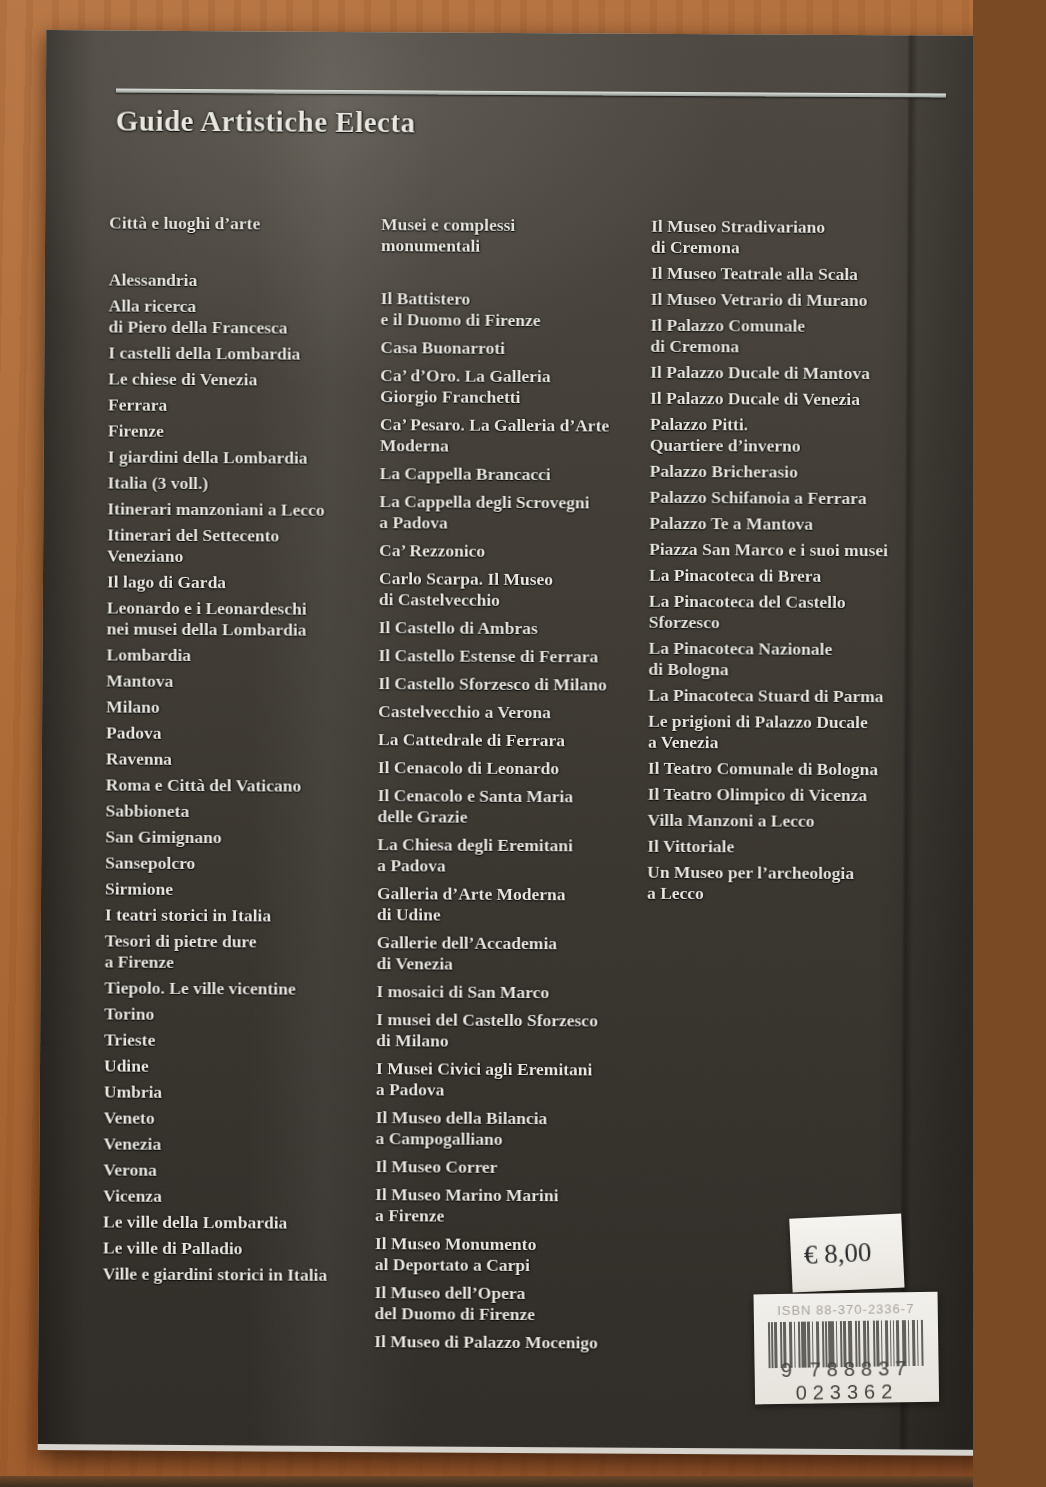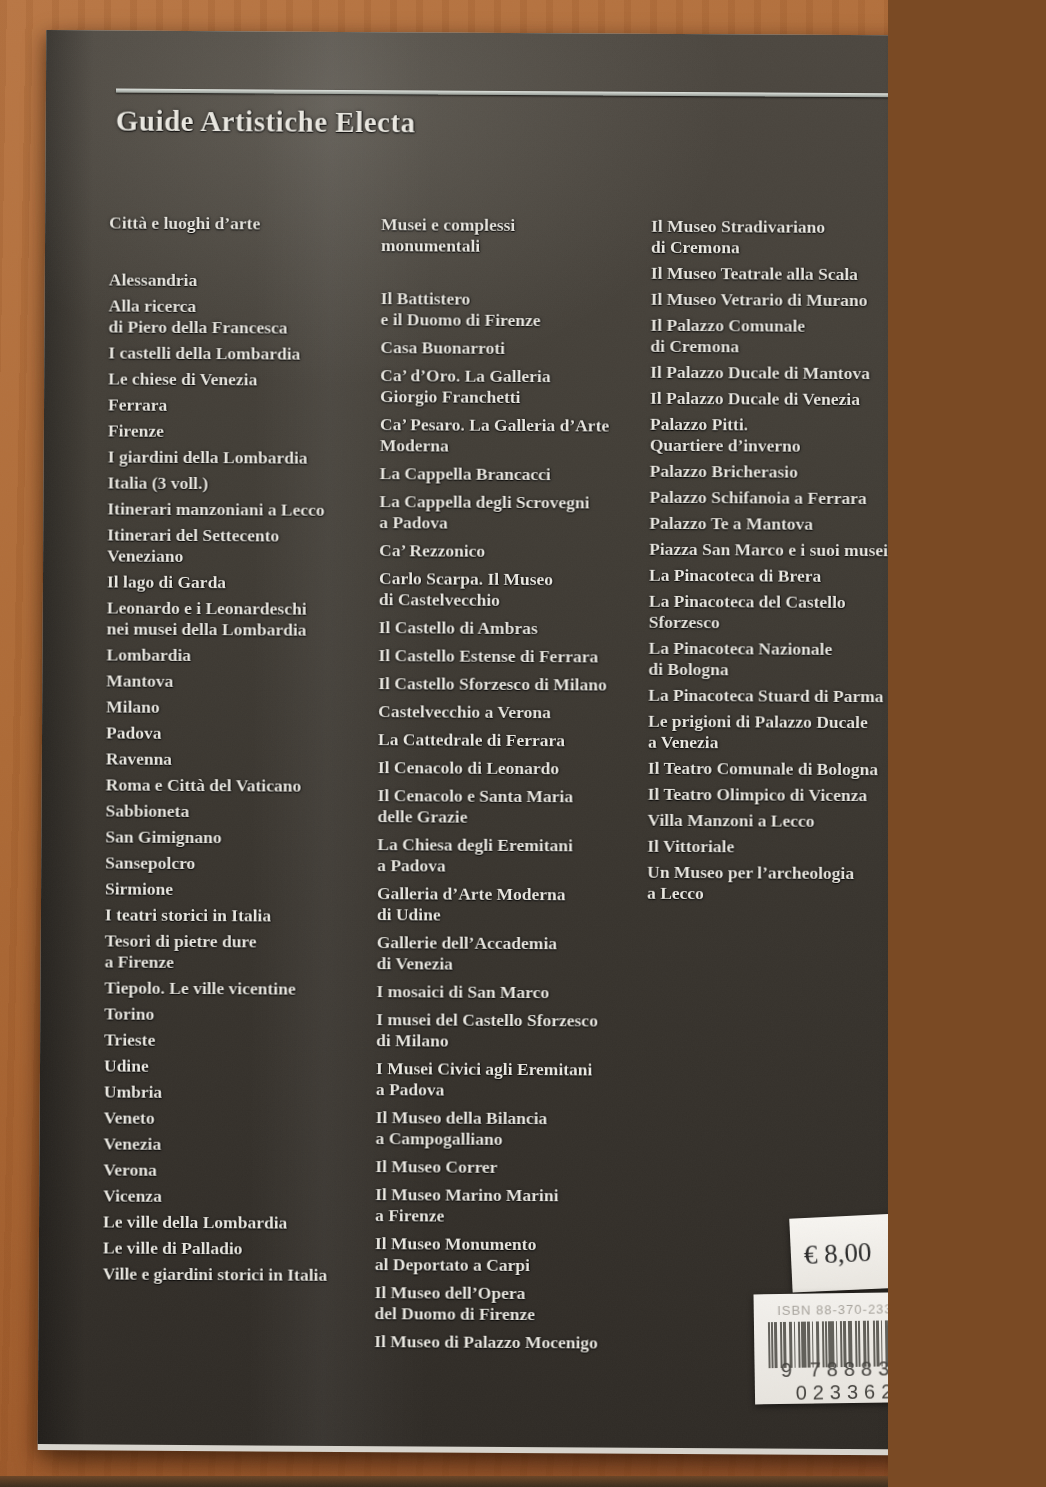--- a/index.html
+++ b/index.html
@@ -1,17 +1,17 @@
 <!DOCTYPE html>
 <html><head>
 <meta charset="utf-8">
 <style>
   html, body { margin:0; padding:0; background:#7a4a24; }
   .photo {
-    position:relative; width:888px; height:1487px; overflow:hidden;
+    position:relative; width:973px; height:1487px; overflow:hidden;
     font-family:"Liberation Serif", serif;
     background:
       repeating-linear-gradient(91deg, rgba(130,66,22,.14) 0 7px, rgba(0,0,0,0) 7px 26px),
       linear-gradient(155deg, #b97745 0%, #ad6a36 40%, #a05c2c 75%, #95522a 100%);
   }
   .table-edge {
     position:absolute; left:0; right:0; bottom:0; height:11px;
     background:linear-gradient(180deg, #6b4526, #3c2d1d);
   }
   .book {

